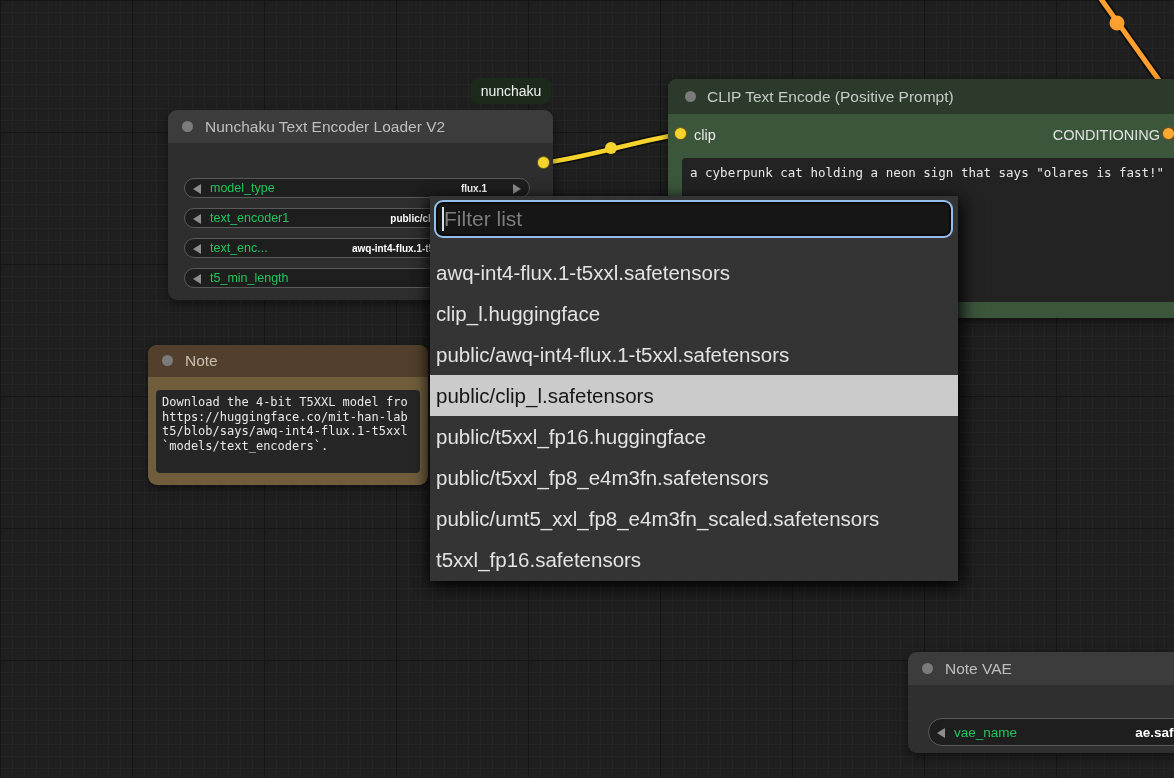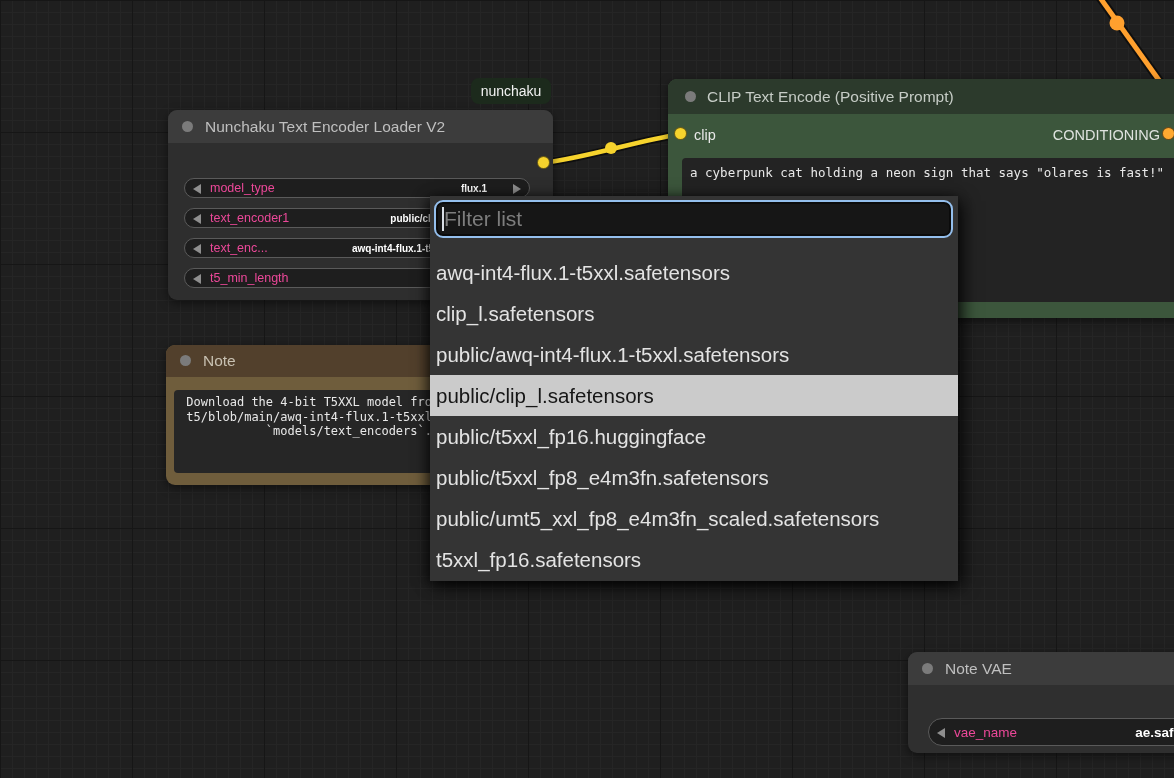--- a/index.html
+++ b/index.html
@@ -21,39 +21,39 @@
   .ntitle{position:absolute;left:37px;top:0;height:33px;line-height:33px;font-size:15.5px;color:#bfbfbf;white-space:nowrap;}
   
   .n-loader{left:168px;top:110px;width:385px;height:190px;background:#2e2e2e;}
   .n-loader .node-header{background:#3c3c3c;}
   .slot-label-out{position:absolute;font-size:14.5px;color:#dedede;white-space:nowrap;}
   .slot-dot{position:absolute;width:13px;height:13px;border-radius:50%;border:1px solid rgba(0,0,0,.55);}
   .widget{position:absolute;left:16px;width:346px;height:20px;background:#1e1e1e;border:1px solid #5a5a5a;border-radius:10px;}
   .warr{position:absolute;top:5px;width:0;height:0;border-top:5px solid transparent;border-bottom:5px solid transparent;}
   .warr.left{left:8px;border-right:8px solid #8f8f8f;}
   .warr.right{right:8px;border-left:8px solid #8f8f8f;}
-  .wlabel{position:absolute;left:25px;top:0;height:20px;line-height:19px;font-size:12.5px;color:#ec4899;white-space:nowrap;}
+  .wlabel{position:absolute;left:25px;top:0;height:20px;line-height:19px;font-size:12.5px;color:#22c55e;white-space:nowrap;}
   .wvalue{position:absolute;top:0;height:20px;line-height:19px;font-size:10px;font-weight:bold;color:#fff;white-space:nowrap;right:22px;}
   .wvalue.v42{right:42px;}
   
   .badge{position:absolute;left:471px;top:78px;width:80px;height:26px;z-index:3;background:#1c2a1c;border-radius:8px;
     color:#f2f2f2;font-size:14px;text-align:center;line-height:26px;}
   
   .n-clip{left:668px;top:79px;width:524px;height:239px;background:#3c563c;}
   .n-clip .node-header{background:#2c3a2c;height:35px;}
   .n-clip .ntitle{height:35px;line-height:35px;color:#c6ccc6;}
   .slot-label-in{position:absolute;font-size:14.5px;color:#e8e8e8;white-space:nowrap;}
   .textwidget{position:absolute;background:#232323;border-radius:4px;overflow:hidden;}
   .n-clip .textwidget{left:14px;top:79px;width:498px;height:144px;padding:5px 8px;}
   .prompt{font-family:"DejaVu Sans Mono",monospace;font-size:12.5px;color:#e9e9e9;white-space:nowrap;}
   
-  .n-note{left:166px;top:345px;width:280px;height:140px;background:#6f5d3c;}
+  .n-note{left:148px;top:345px;width:280px;height:140px;background:#6f5d3c;}
   .n-note .node-header{background:#52402c;height:32px;}
   .n-note .ntitle{color:#c8c1b2;}
-  .n-note .textwidget{left:8px;top:45px;width:264px;height:83px;padding:5px 6px;background:#262626;text-align:right;}
+  .n-note .textwidget{left:8px;top:45px;width:264px;height:83px;padding:5px 6px;background:#262626;}
   .noteline{font-family:"DejaVu Sans Mono",monospace;font-size:12px;line-height:14.6px;color:#e8e8e8;white-space:nowrap;}
   
   .n-vae{left:908px;top:652px;width:284px;height:101px;background:#2f2f2f;}
   .n-vae .node-header{background:#3c3c3c;}
   .n-vae .widget{left:20px;top:66px;width:262px;height:28px;border-radius:14px;}
   .n-vae .warr{top:9px;}
   .n-vae .wlabel{height:28px;line-height:27px;font-size:13.5px;}
   .n-vae .wvalue{height:28px;line-height:27px;font-size:13.5px;right:8px;}
   
   .dropdown{position:absolute;left:430px;top:196px;width:528px;height:385px;z-index:10;background:#343434;
@@ -130,21 +130,22 @@
     </div>
   </div>
 
   <div class="node n-note">
     <div class="node-header">
       <span class="hdot" style="top:10px;"></span>
       <span class="ntitle" style="height:32px;line-height:32px;">Note</span>
     </div>
     <div class="textwidget">
       <div class="noteline">Download the 4-bit T5XXL model fro</div>
-      <div class="noteline">t5/blob/main/awq-int4-flux.1-t5xxl</div>
+      <div class="noteline">https://huggingface.co/mit-han-lab</div>
+      <div class="noteline">t5/blob/says/awq-int4-flux.1-t5xxl</div>
       <div class="noteline">`models/text_encoders`.</div>
     </div>
   </div>
 
   <div class="node n-vae">
     <div class="node-header">
       <span class="hdot"></span>
       <span class="ntitle">Note VAE</span>
     </div>
     <div class="widget">
@@ -154,21 +155,21 @@
     </div>
   </div>
 
   <div class="dropdown">
     <div class="filter">
       <span class="caret"></span>
       <span class="ph">Filter list</span>
     </div>
     <div class="dd-items">
         <div class="dd-item">awq-int4-flux.1-t5xxl.safetensors</div>
-        <div class="dd-item">clip_l.safetensors</div>
+        <div class="dd-item">clip_l.huggingface</div>
         <div class="dd-item">public/awq-int4-flux.1-t5xxl.safetensors</div>
         <div class="dd-item selected">public/clip_l.safetensors</div>
         <div class="dd-item">public/t5xxl_fp16.huggingface</div>
         <div class="dd-item">public/t5xxl_fp8_e4m3fn.safetensors</div>
         <div class="dd-item">public/umt5_xxl_fp8_e4m3fn_scaled.safetensors</div>
         <div class="dd-item">t5xxl_fp16.safetensors</div>
       </div>
   </div>
 
 </div>

